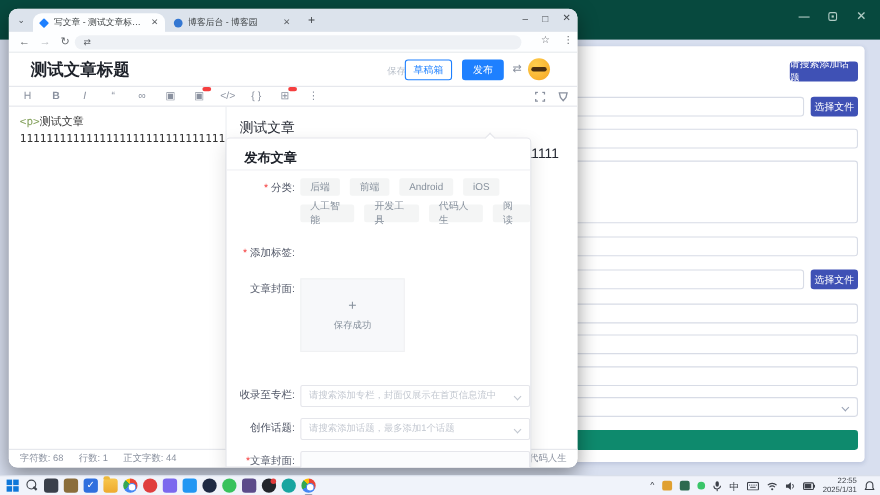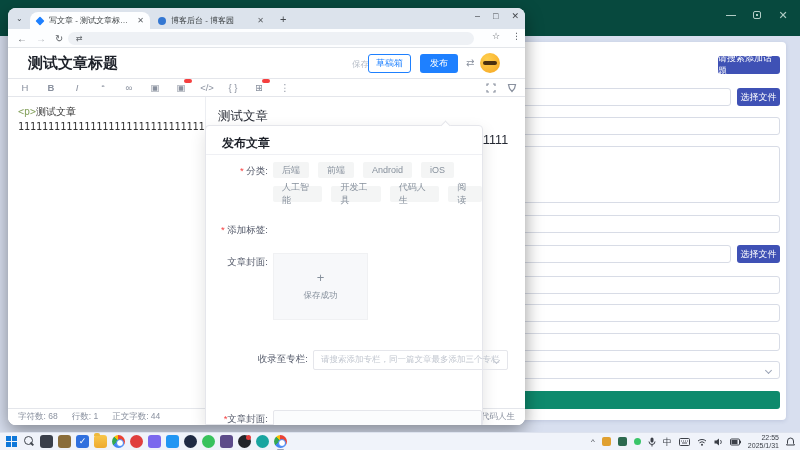--- a/index.html
+++ b/index.html
@@ -261,30 +261,39 @@
         <div class="dlg-row" style="top:127px;">
           <div class="dlg-label">文章封面:</div>
           <div class="dlg-field">
             <div class="upload-box">
               <span class="up-plus">+</span>
               <span class="up-txt">保存成功</span>
             </div>
           </div>
         </div>
 
-        <div class="dlg-row" style="top:224px;margin-left:40px;">
+        <div class="dlg-row" style="top:224px;">
           <div class="dlg-label">收录至专栏:</div>
           <div class="dlg-field">
             <div class="dlg-select">
-              <span class="dlg-ph">请搜索添加专栏，同一篇文章最多添加三个专栏</span>
+              <span class="dlg-ph">请搜索添加专栏，封面仅展示在首页信息流中</span>
               <span class="sel-chev"></span>
             </div>
           </div>
         </div>
 
+        <div class="dlg-row" style="top:254px;">
+          <div class="dlg-label">创作话题:</div>
+          <div class="dlg-field">
+            <div class="dlg-select">
+              <span class="dlg-ph">请搜索添加话题，最多添加1个话题</span>
+              <span class="sel-chev"></span>
+            </div>
+          </div>
+        </div>
 
         <div class="dlg-row" style="top:284px;">
           <div class="dlg-label"><span class="req" style="color: rgb(245, 63, 63);">*</span><span>文章封面:</span></div>
           <div class="dlg-field">
             <div class="dlg-textarea"></div>
           </div>
         </div>
       </div>
 
     </div>

